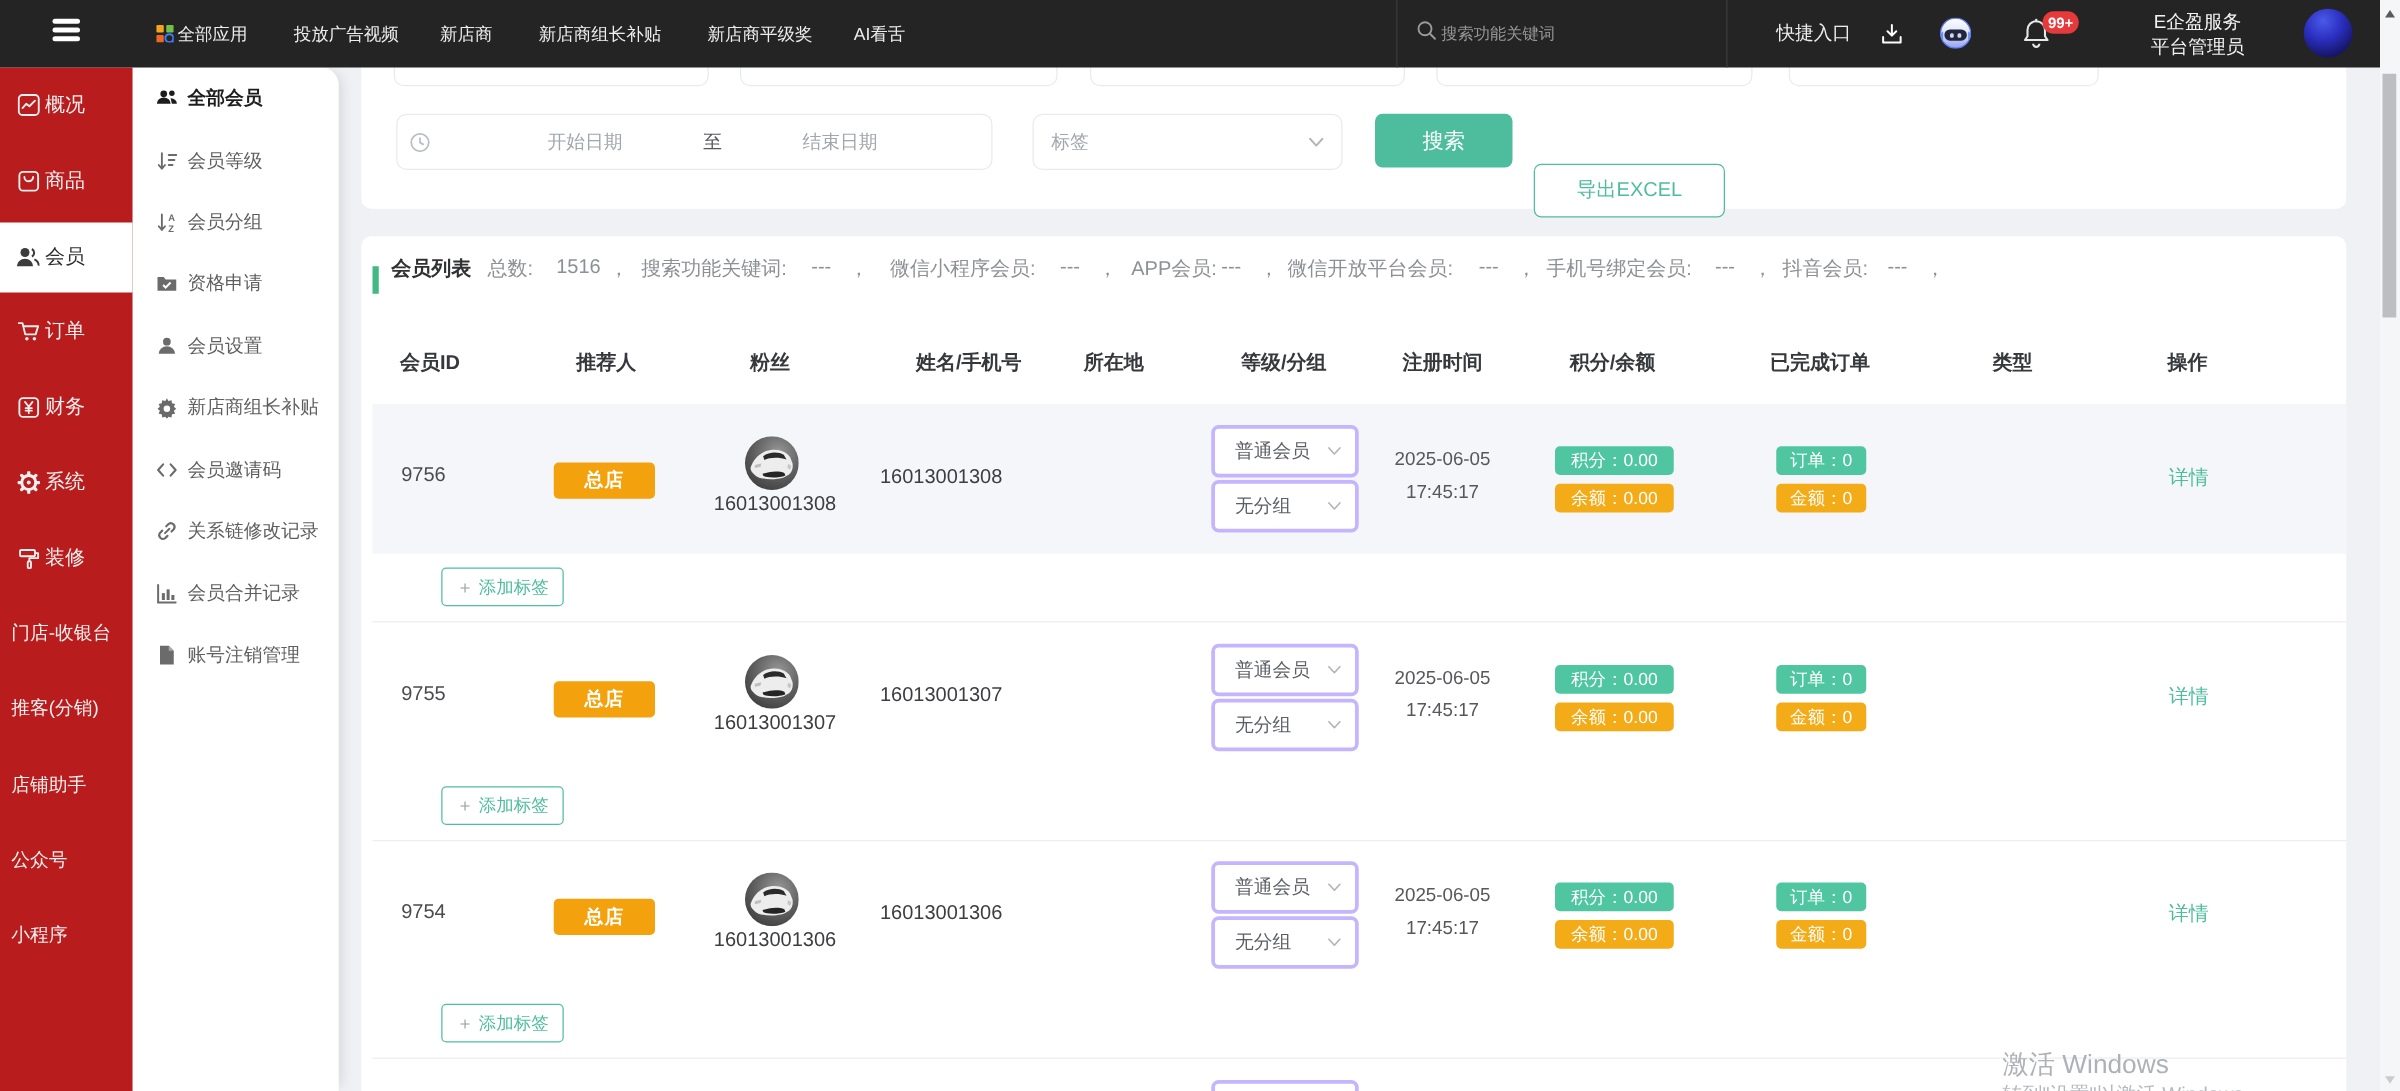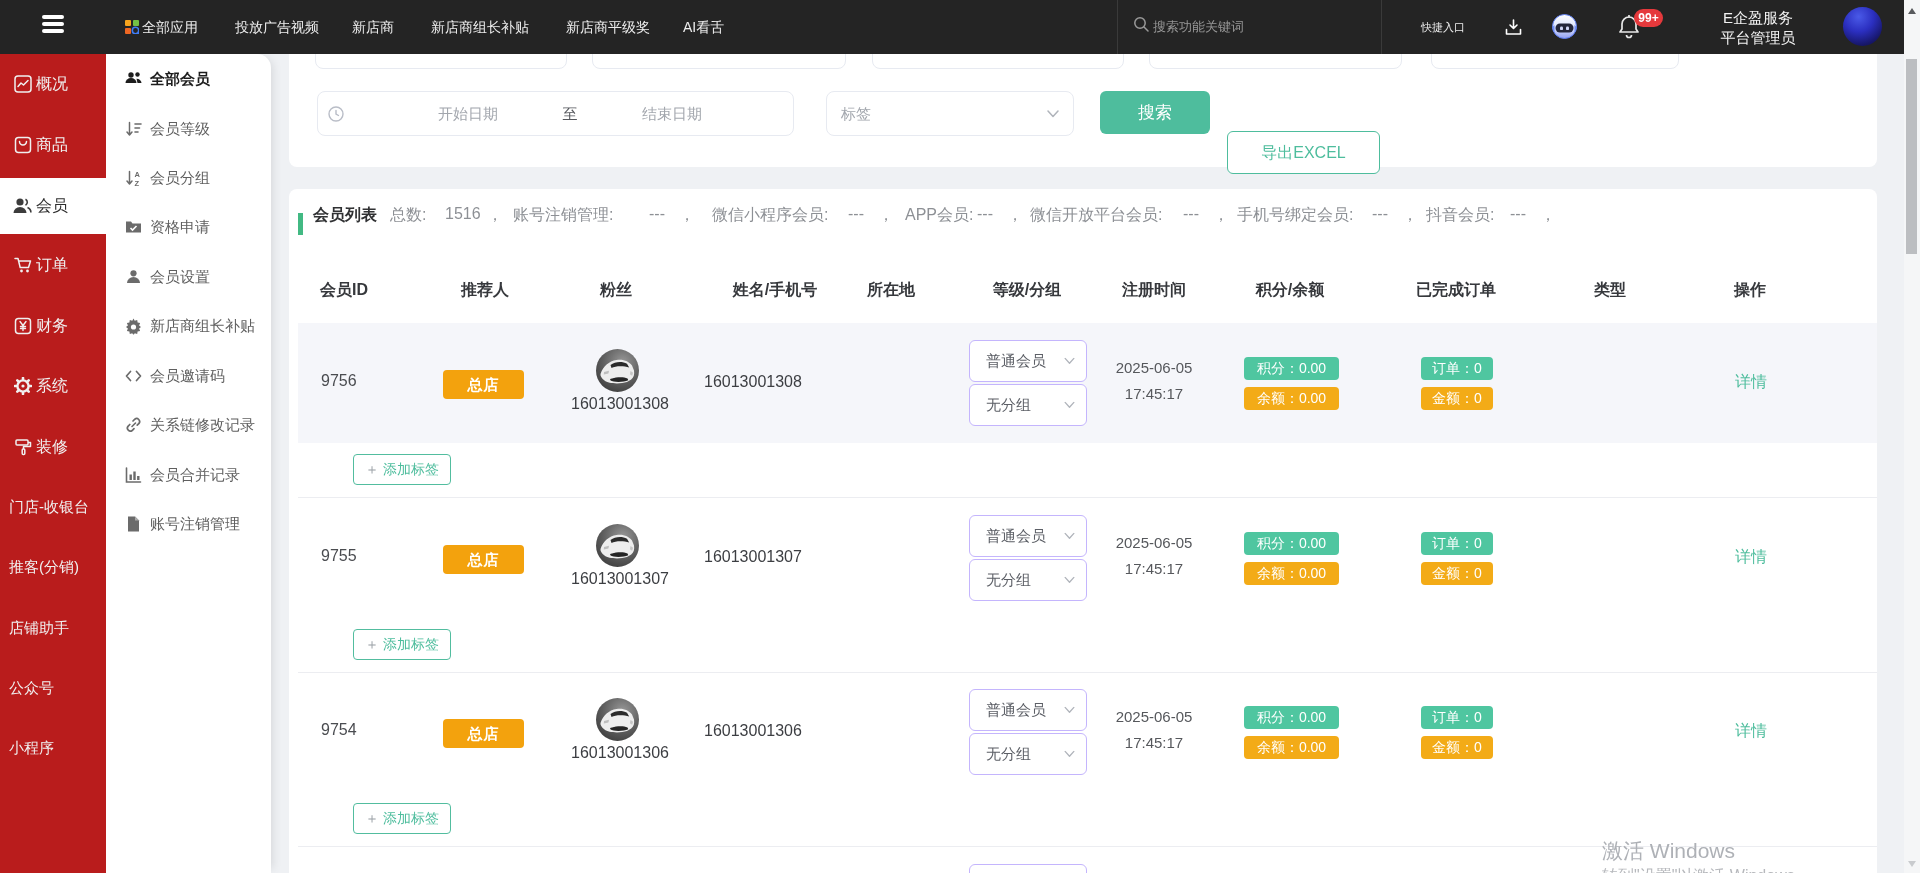--- a/index.html
+++ b/index.html
@@ -25,21 +25,21 @@
   
   .card { position:absolute; background:#fff; }
   .input { position:absolute; height:45px; border:1px solid #e7eaf1; border-radius:8px; background:#fff; }
   .btn-green { position:absolute; background:#4ebd9d; color:#fff; border-radius:6px; text-align:center; font-size:17px; }
   .btn-outline { position:absolute; background:#fff; border:1px solid #4ebd9d; color:#4ebd9d; border-radius:6px; text-align:center; font-size:16px; }
   .ph { color:#a2a6ad; font-size:15px; }
   
   .stat { position:absolute; top:16px; font-size:16px; color:#8d9095; white-space:nowrap; }
   .th { position:absolute; top:91px; transform:translateX(-50%); font-weight:bold; font-size:16px; color:#36383c; white-space:nowrap; }
   .row { position:absolute; left:0; width:1877px; }
-  .sel { position:absolute; left:680px; width:118px; height:42px; border:1px solid #c4b5fd; border-radius:6px; background:#fff; }
+  .sel { position:absolute; left:680px; width:118px; height:42px; border:3px solid #c4b5fd; border-radius:6px; background:#fff; }
   .sel .t { position:absolute; left:16px; top:50%; transform:translateY(-50%); font-size:15px; color:#5c5f66; }
   .sel .ch { position:absolute; right:11px; top:50%; transform:translateY(-50%); width:11px; height:7px; }
   .badge { position:absolute; height:23px; line-height:23px; border-radius:4px; color:#fff; font-size:14px; text-align:center; }
   .bg1 { background:#4fc6a0; }
   .bg2 { background:#f3ab17; }
   .shopbtn { position:absolute; left:154px; top:47px; width:81px; height:29px; line-height:29px; background:#f3a20d; border-radius:4px; color:#fff; font-weight:bold; font-size:15px; text-align:center; letter-spacing:1px; }
   .tagbtn { position:absolute; left:64px; top:131px; width:98px; height:31px; line-height:29px; border:1px solid #52bd9f; border-radius:4px; background:#fff; text-align:center; font-size:14px; color:#4ebd9d; }
   .tagbtn .plus { color:#9aa0a6; margin-right:4px; font-size:14px; }
   .divline { position:absolute; left:9px; width:1579px; height:1px; background:#ecedf1; }
   .detail { position:absolute; left:1422px; width:80px; top:49px; text-align:center; color:#4ebd9d; font-size:16px; }
@@ -78,21 +78,21 @@
     <div class="btn-green" style="left:811px; top:91px; width:110px; height:43px; line-height:43px;">搜索</div>
     <div class="btn-outline" style="left:938px; top:96px; width:153px; height:43px; line-height:41px;margin-top:35px;">导出EXCEL</div>
   </div>
 
   <div class="card" id="listcard" style="left:289px; top:189px; width:1588px; height:684px; border-radius:8px 8px 0 0; overflow:hidden;">
     <div style="position:absolute; left:9px; top:24px; width:5px; height:22px; background:#42b983;"></div>
     <div style="position:absolute; left:24px; top:16px; font-size:16px; font-weight:bold; color:#303133;">会员列表</div>
     <span class="stat" style="left:101px;">总数:</span>
     <span class="stat" style="left:156px;">1516</span>
     <span class="stat" style="left:198px;">，</span>
-    <span class="stat" style="left:224px;">账号注销管理:</span>
+    <span class="stat" style="left:224px;">搜索功能关键词:</span>
     <span class="stat" style="left:360px;">---</span>
     <span class="stat" style="left:390px;">，</span>
     <span class="stat" style="left:423px;">微信小程序会员:</span>
     <span class="stat" style="left:559px;">---</span>
     <span class="stat" style="left:589px;">，</span>
     <span class="stat" style="left:616px;">APP会员:</span>
     <span class="stat" style="left:688px;">---</span>
     <span class="stat" style="left:718px;">，</span>
     <span class="stat" style="left:741px;">微信开放平台会员:</span>
     <span class="stat" style="left:894px;">---</span>
@@ -271,21 +271,21 @@
     <div class="navitem" style="left:566px;">新店商平级奖</div>
     <div class="navitem" style="left:683px;">AI看舌</div>
 
     <div style="position:absolute; left:1117px; top:0; width:265px; height:54px; border-left:1px solid #3a3a3a; border-right:1px solid #3a3a3a;">
       <svg style="position:absolute; left:15px; top:16px;" width="17" height="17" viewBox="0 0 17 17">
         <circle cx="7" cy="7" r="5.2" fill="none" stroke="#9a9a9a" stroke-width="1.5"></circle>
         <line x1="11" y1="11" x2="15" y2="15" stroke="#9a9a9a" stroke-width="1.5" stroke-linecap="round"></line>
       </svg>
       <div style="position:absolute; left:35px; top:0; height:54px; line-height:54px; color:#979797; font-size:13px;">搜索功能关键词</div>
     </div>
-    <div class="navitem" style="left:1421px; font-size:11px;">快捷入口</div>
+    <div class="navitem" style="left:1421px; font-size:15px;">快捷入口</div>
 
     <svg style="position:absolute; left:1505px; top:19px;" width="17" height="17" viewBox="0 0 17 17">
       <path d="M8.5 1 v8 M5 6 l3.5 3.5 L12 6" fill="none" stroke="#fff" stroke-width="1.6" stroke-linecap="round" stroke-linejoin="round"></path>
       <path d="M1.5 10.5 v4.5 h14 v-4.5" fill="none" stroke="#fff" stroke-width="1.6" stroke-linecap="round" stroke-linejoin="round"></path>
     </svg>
 
     <svg style="position:absolute; left:1552px; top:14px;" width="25" height="25" viewBox="0 0 25 25">
       <defs>
         <linearGradient id="robog" x1="0" y1="0" x2="0" y2="1">
           <stop offset="0" stop-color="#ffffff"></stop>

